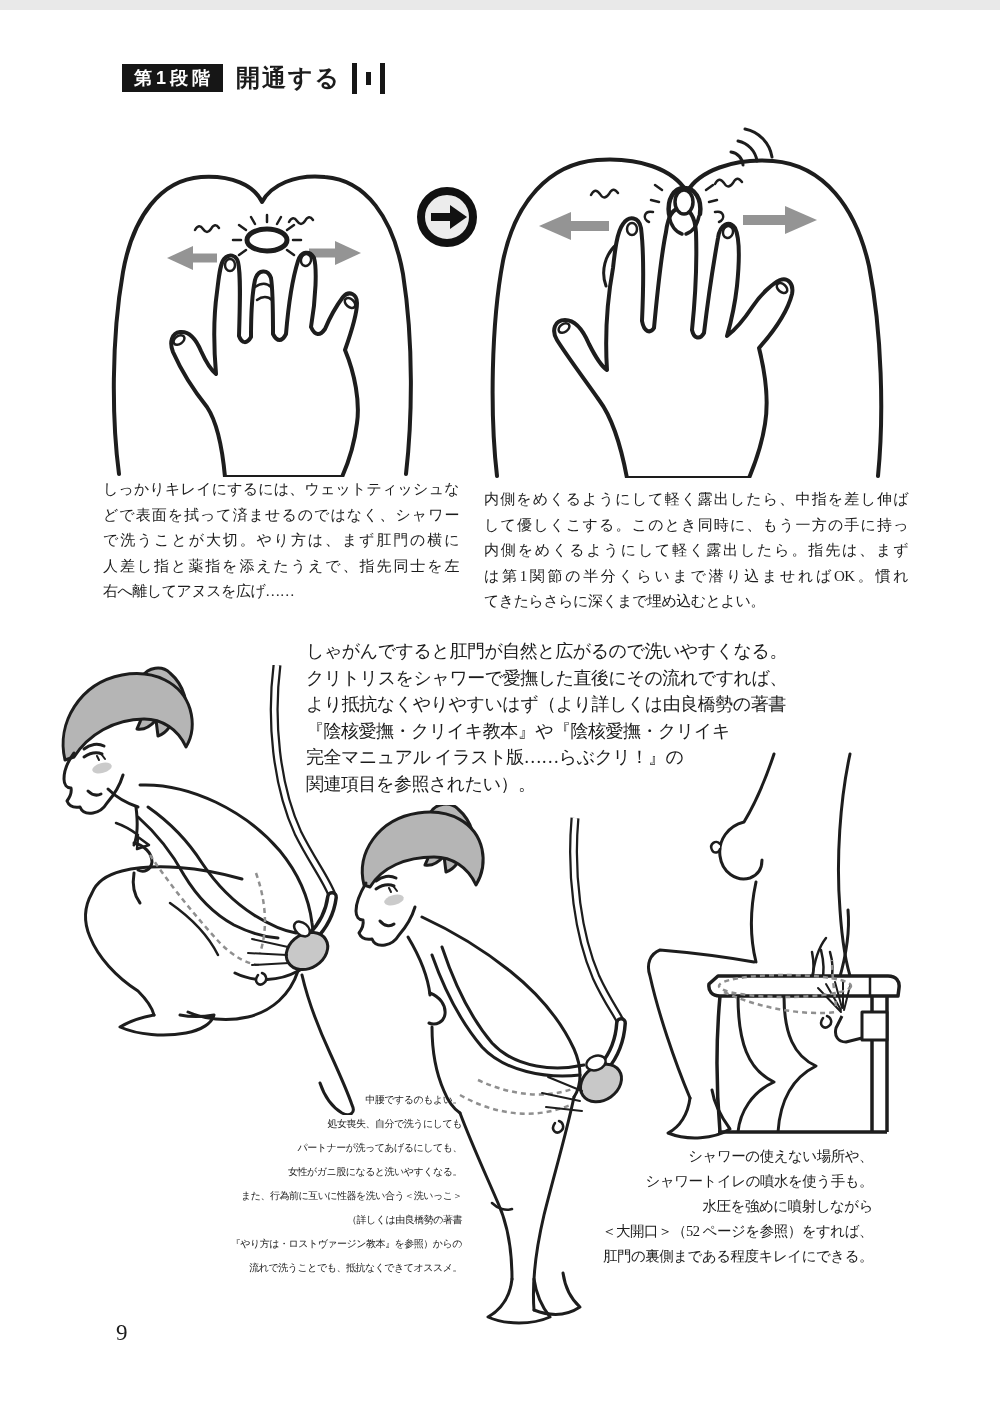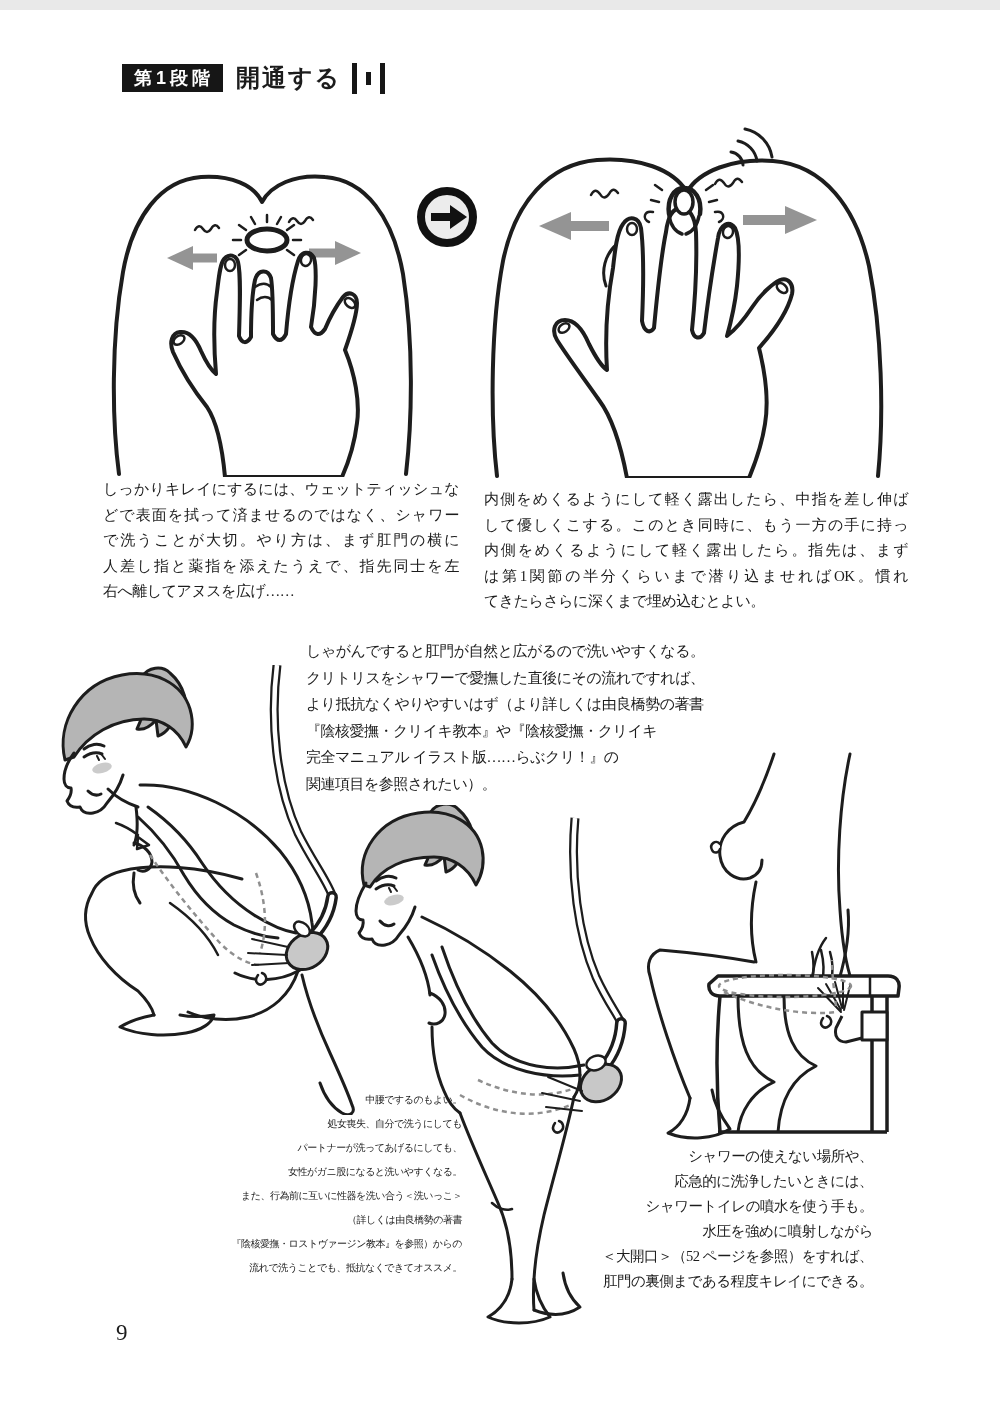--- a/index.html
+++ b/index.html
@@ -26,21 +26,21 @@
   .marker i{display:block;width:5px;background:#161616;}
   .marker i.tall{height:31px;}
   .marker i.short{height:13px;}
   
   .cap{position:absolute;letter-spacing:-0.5px;}
   .cap .ln{white-space:nowrap;}
   .just .ln{text-align:justify;text-align-last:justify;white-space:normal;}
   .just .ln:last-child{text-align-last:left;}
   .tl{left:103px;top:467px;width:356px;font-size:15px;line-height:25.5px;}
   .tr{left:484px;top:477px;width:424px;font-size:15px;line-height:25.5px;}
-  .mid{left:306px;top:628px;width:420px;font-size:15px;line-height:26.5px;text-align:left;}
+  .mid{left:306px;top:628px;width:420px;font-size:18px;line-height:26.5px;text-align:left;}
   .bl{left:100px;top:1078px;width:362px;font-size:10px;line-height:24px;text-align:right;}
   .br{left:557px;top:1134px;width:316px;font-size:14.5px;line-height:25px;text-align:right;}
   .pageno{position:absolute;left:116px;top:1310px;font-size:23px;}
   .ill{position:absolute;}
 </style>
 </head>
 <body>
 
 <div class="page">
 
@@ -374,27 +374,26 @@
     <div class="ln">関連項目を参照されたい）。</div>
   </div>
 
   <div class="cap bl">
     <div class="ln">中腰でするのもよい。</div>
     <div class="ln">処女喪失、自分で洗うにしても</div>
     <div class="ln">パートナーが洗ってあげるにしても、</div>
     <div class="ln">女性がガニ股になると洗いやすくなる。</div>
     <div class="ln">また、行為前に互いに性器を洗い合う＜洗いっこ＞</div>
     <div class="ln">（詳しくは由良橋勢の著書</div>
-    <div class="ln">『陰核愛撫・ロストヴァージン教本』を参照）からの</div>
+    <div class="ln">『やり方は・ロストヴァージン教本』を参照）からの</div>
     <div class="ln">流れで洗うことでも、抵抗なくできてオススメ。</div>
   </div>
 
   <div class="cap br">
     <div class="ln">シャワーの使えない場所や、</div>
-    <div class="ln">応急的に洗浄したいときには、</div>
     <div class="ln">シャワートイレの噴水を使う手も。</div>
     <div class="ln">水圧を強めに噴射しながら</div>
     <div class="ln">＜大開口＞（52 ページを参照）をすれば、</div>
     <div class="ln">肛門の裏側まである程度キレイにできる。</div>
   </div>
 
   <div class="pageno">9</div>
 </div>
 
 </body></html>

